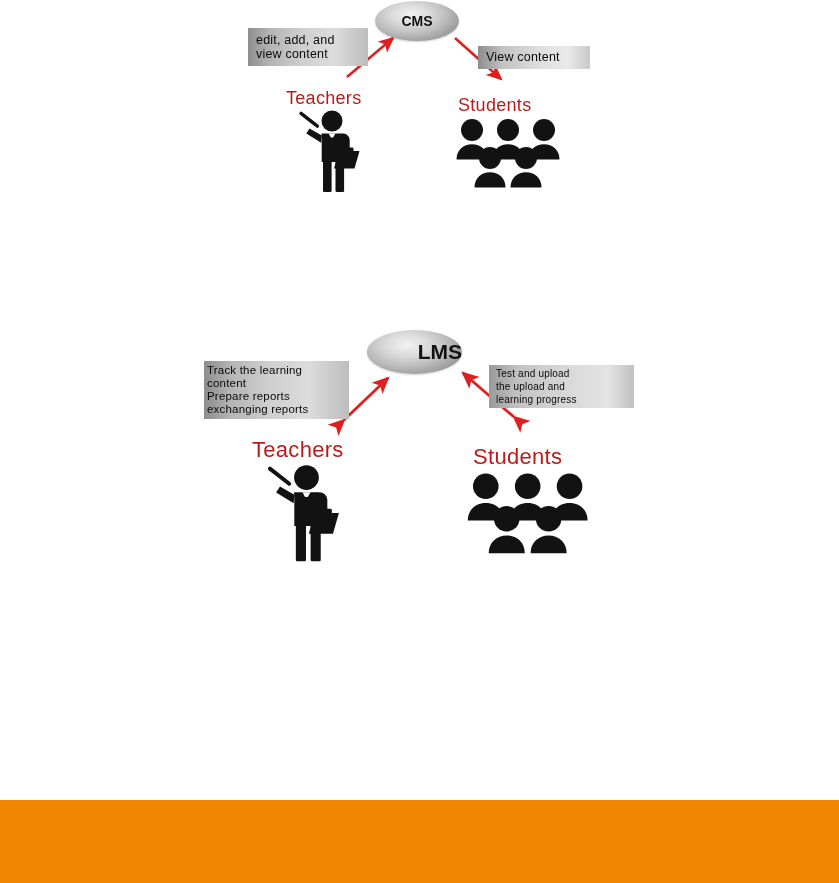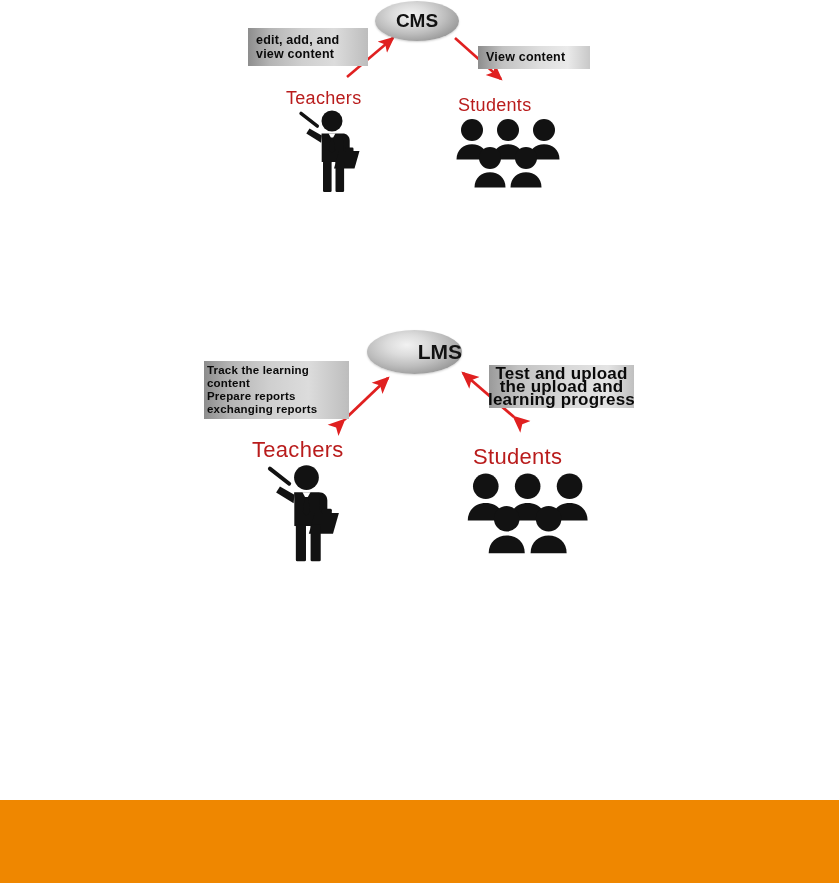--- a/index.html
+++ b/index.html
@@ -20,21 +20,21 @@
     width: 839px;
     height: 883px;
   }
 
   
   .callout {
     position: absolute;
     box-sizing: border-box;
     background: linear-gradient(to right, #8d8d8d 0%, #b4b4b4 18%, #cfcfcf 45%, #dcdcdc 72%, #bdbdbd 100%);
     color: #0a0a0a;
-    font-weight: bold;
+    font-weight: normal;
     letter-spacing: 0.2px;
     display: flex;
     flex-direction: column;
     justify-content: center;
   }
   .callout span { display: block; white-space: nowrap; }
 
   
   .ellipse {
     position: absolute;
@@ -102,21 +102,21 @@
 
     <g>
       <line x1="344" y1="420" x2="388" y2="378" stroke="#e02020" stroke-width="2.8" marker-end="url(#ah)" marker-start="url(#ah2)"></line>
     </g>
 
     <g>
       <line x1="514" y1="417" x2="463" y2="373" stroke="#e02020" stroke-width="2.8" marker-end="url(#ah)" marker-start="url(#ah2)"></line>
     </g>
   </svg>
 
-  <div class="ellipse" style="left:375px; top:1px; width:84px; height:40px; font-size:19px;">
+  <div class="ellipse" style="left:375px; top:1px; width:84px; height:40px; font-size:14px;">
     <span>CMS</span>
   </div>
 
   <div class="callout" style="left:248px; top:28px; width:120px; height:38px; padding:3px 8px; font-size:12.5px; line-height:14.5px;">
     <span>edit, add, and</span>
     <span>view content</span>
   </div>
 
   <div class="callout" style="left:478px; top:46px; width:112px; height:23px; padding:2px 8px; font-size:12.5px; line-height:15px;
               background:linear-gradient(to right,#8d8d8d 0%,#c2c2c2 22%,#dedede 55%,#eaeaea 80%,#c8c8c8 100%);">
@@ -187,22 +187,22 @@
     <span>LMS</span>
   </div>
 
   <div class="callout" style="left:204px; top:361px; width:145px; height:58px; padding:2px 3px; font-size:11.5px; line-height:13.2px;">
     <span>Track the learning</span>
     <span>content</span>
     <span>Prepare reports</span>
     <span>exchanging reports</span>
   </div>
 
-  <div class="callout" style="left:489px; top:365px; width:145px; height:43px; padding:2px 7px; font-size:17px; line-height:13.2px;
-              background:linear-gradient(to right,#9a9a9a 0%,#c2c2c2 20%,#d9d9d9 55%,#e4e4e4 82%,#c0c0c0 100%);align-items:center;">
+  <div class="callout" style="left:489px; top:365px; width:145px; height:43px; padding:2px 7px; font-size:10px; line-height:13.2px;
+              background:linear-gradient(to right,#9a9a9a 0%,#c2c2c2 20%,#d9d9d9 55%,#e4e4e4 82%,#c0c0c0 100%);">
     <span>Test and upload</span>
     <span>the upload and</span>
     <span>learning progress</span>
   </div>
 
   <div class="role-title" style="left:252px; top:437px; font-size:22px;">Teachers</div>
 
   <div class="figure" style="left:264px; top:461px;">
     <svg width="92" height="104" viewBox="0 0 78 86" xmlns="http://www.w3.org/2000/svg">
       <g fill="#121212">

